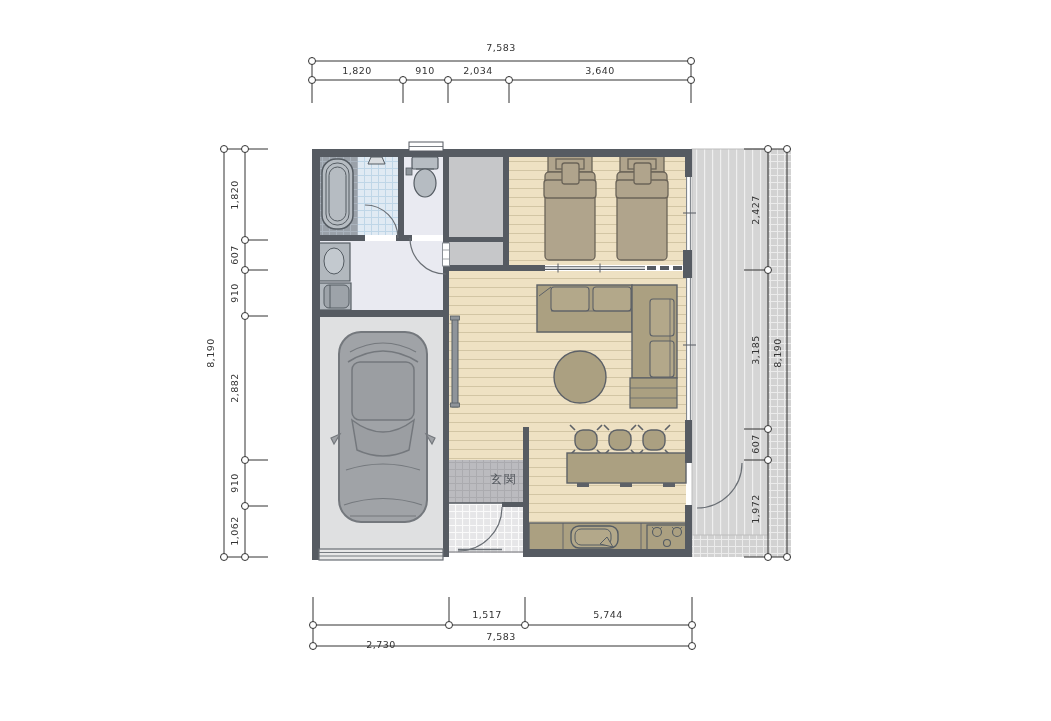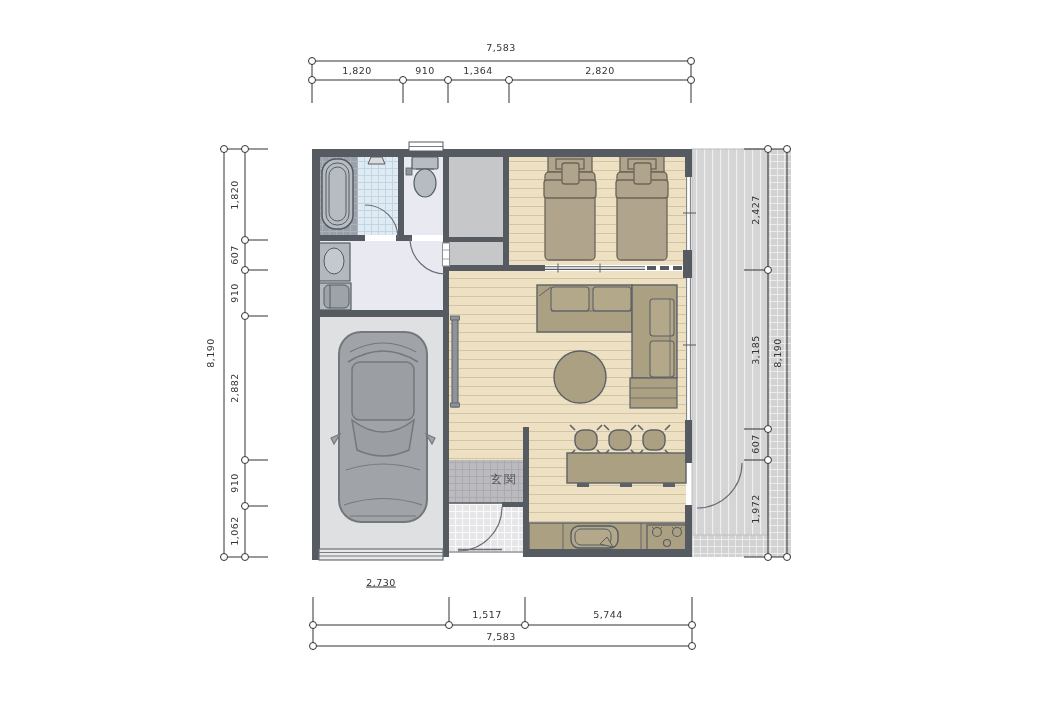--- a/index.html
+++ b/index.html
@@ -287,24 +287,24 @@
         <circle cx="768" cy="460" r="3.5"></circle>
         <circle cx="768" cy="557" r="3.5"></circle>
     <circle cx="787" cy="149" r="3.5"></circle>
         <circle cx="787" cy="557" r="3.5"></circle>
   </g>
 </svg>
 
 <span class="dim-label" style="left:501px;top:47px;">7,583</span>
 <span class="dim-label" style="left:357px;top:70px;">1,820</span>
 <span class="dim-label" style="left:425px;top:70px;">910</span>
-<span class="dim-label" style="left:478px;top:70px;">1,364</span>
-<span class="dim-label" style="left:600px;top:70px;">2,820</span>
-
-<span class="dim-label" style="left:381px;top:582px;text-decoration:underline;">2,730</span>
+<span class="dim-label" style="left:478px;top:70px;">2,034</span>
+<span class="dim-label" style="left:600px;top:70px;">3,640</span>
+
+<span class="dim-label" style="left:381px;top:644px;">2,730</span>
 <span class="dim-label" style="left:487px;top:614px;">1,517</span>
 <span class="dim-label" style="left:608px;top:614px;">5,744</span>
 <span class="dim-label" style="left:501px;top:636px;">7,583</span>
 
 <span class="dim-label rot" style="left:210px;top:353px;">8,190</span>
 <span class="dim-label rot" style="left:234px;top:195px;">1,820</span>
 <span class="dim-label rot" style="left:234px;top:255px;">607</span>
 <span class="dim-label rot" style="left:234px;top:293px;">910</span>
 <span class="dim-label rot" style="left:234px;top:388px;">2,882</span>
 <span class="dim-label rot" style="left:234px;top:483px;">910</span>

